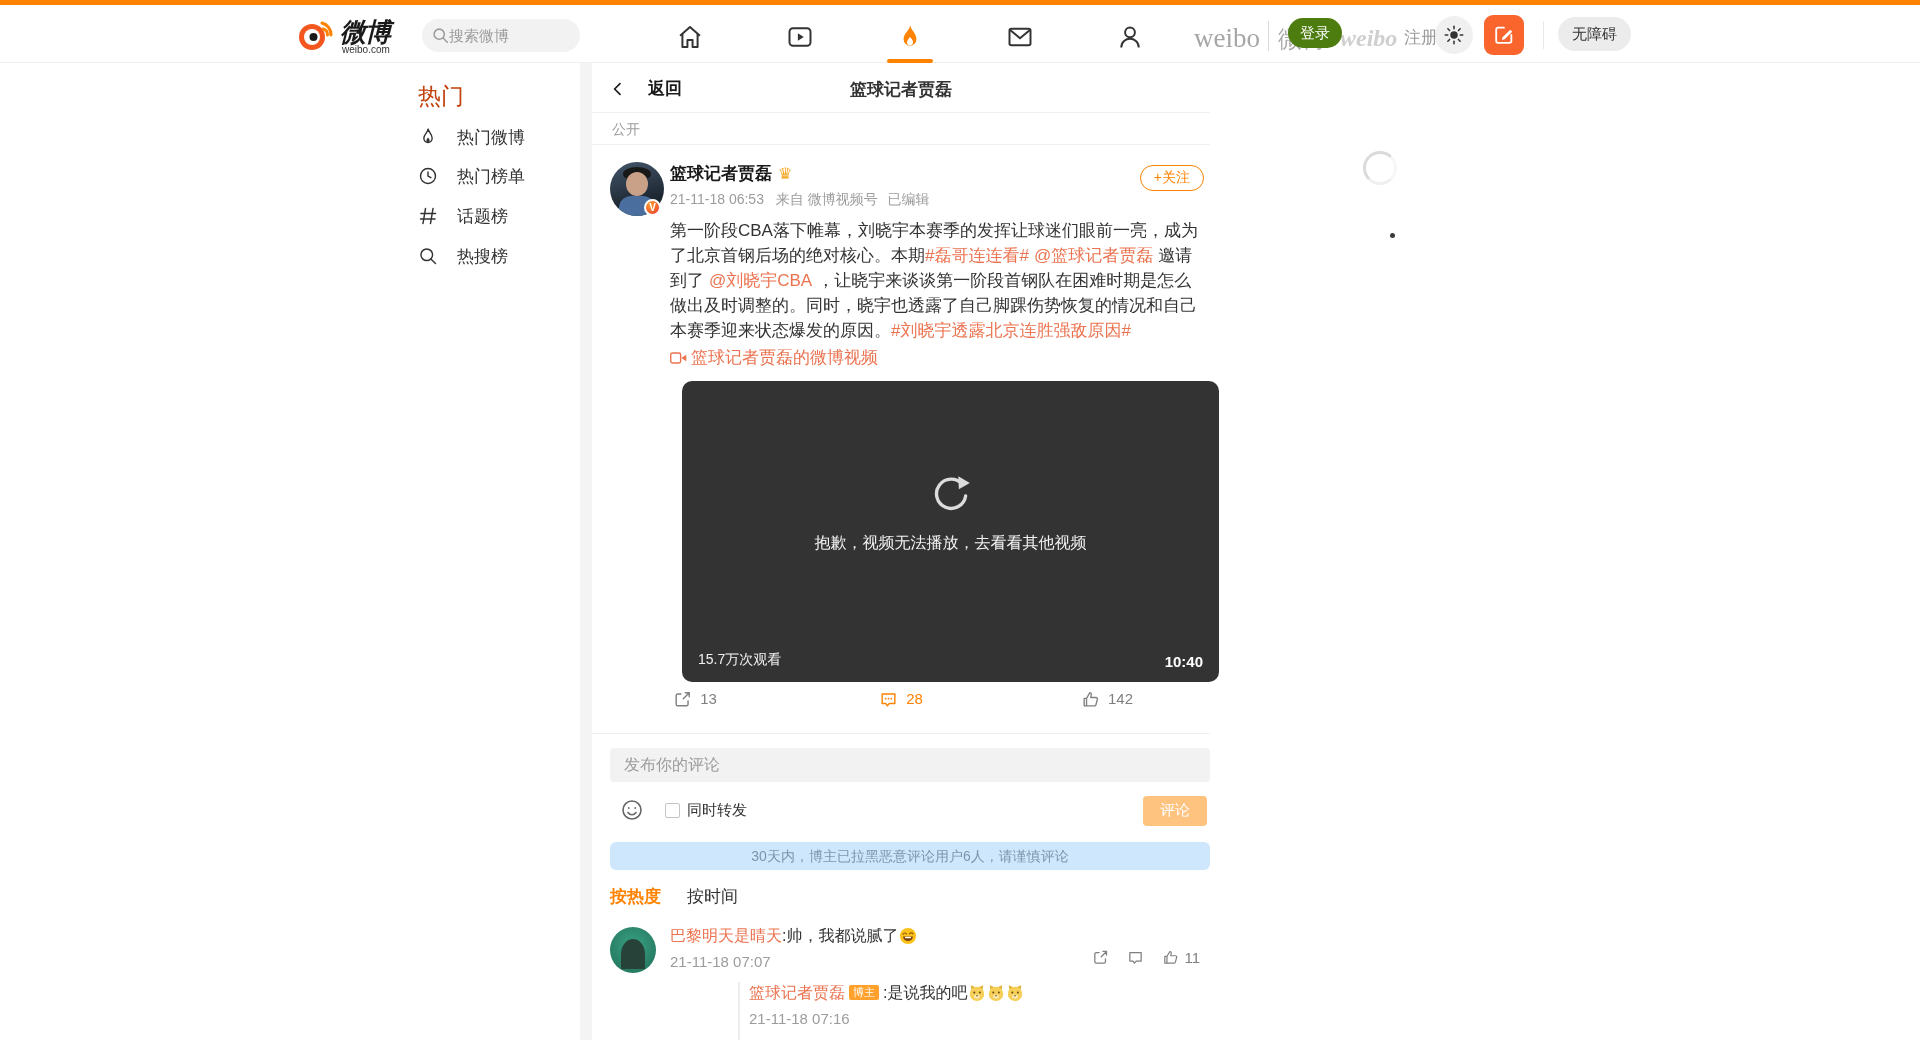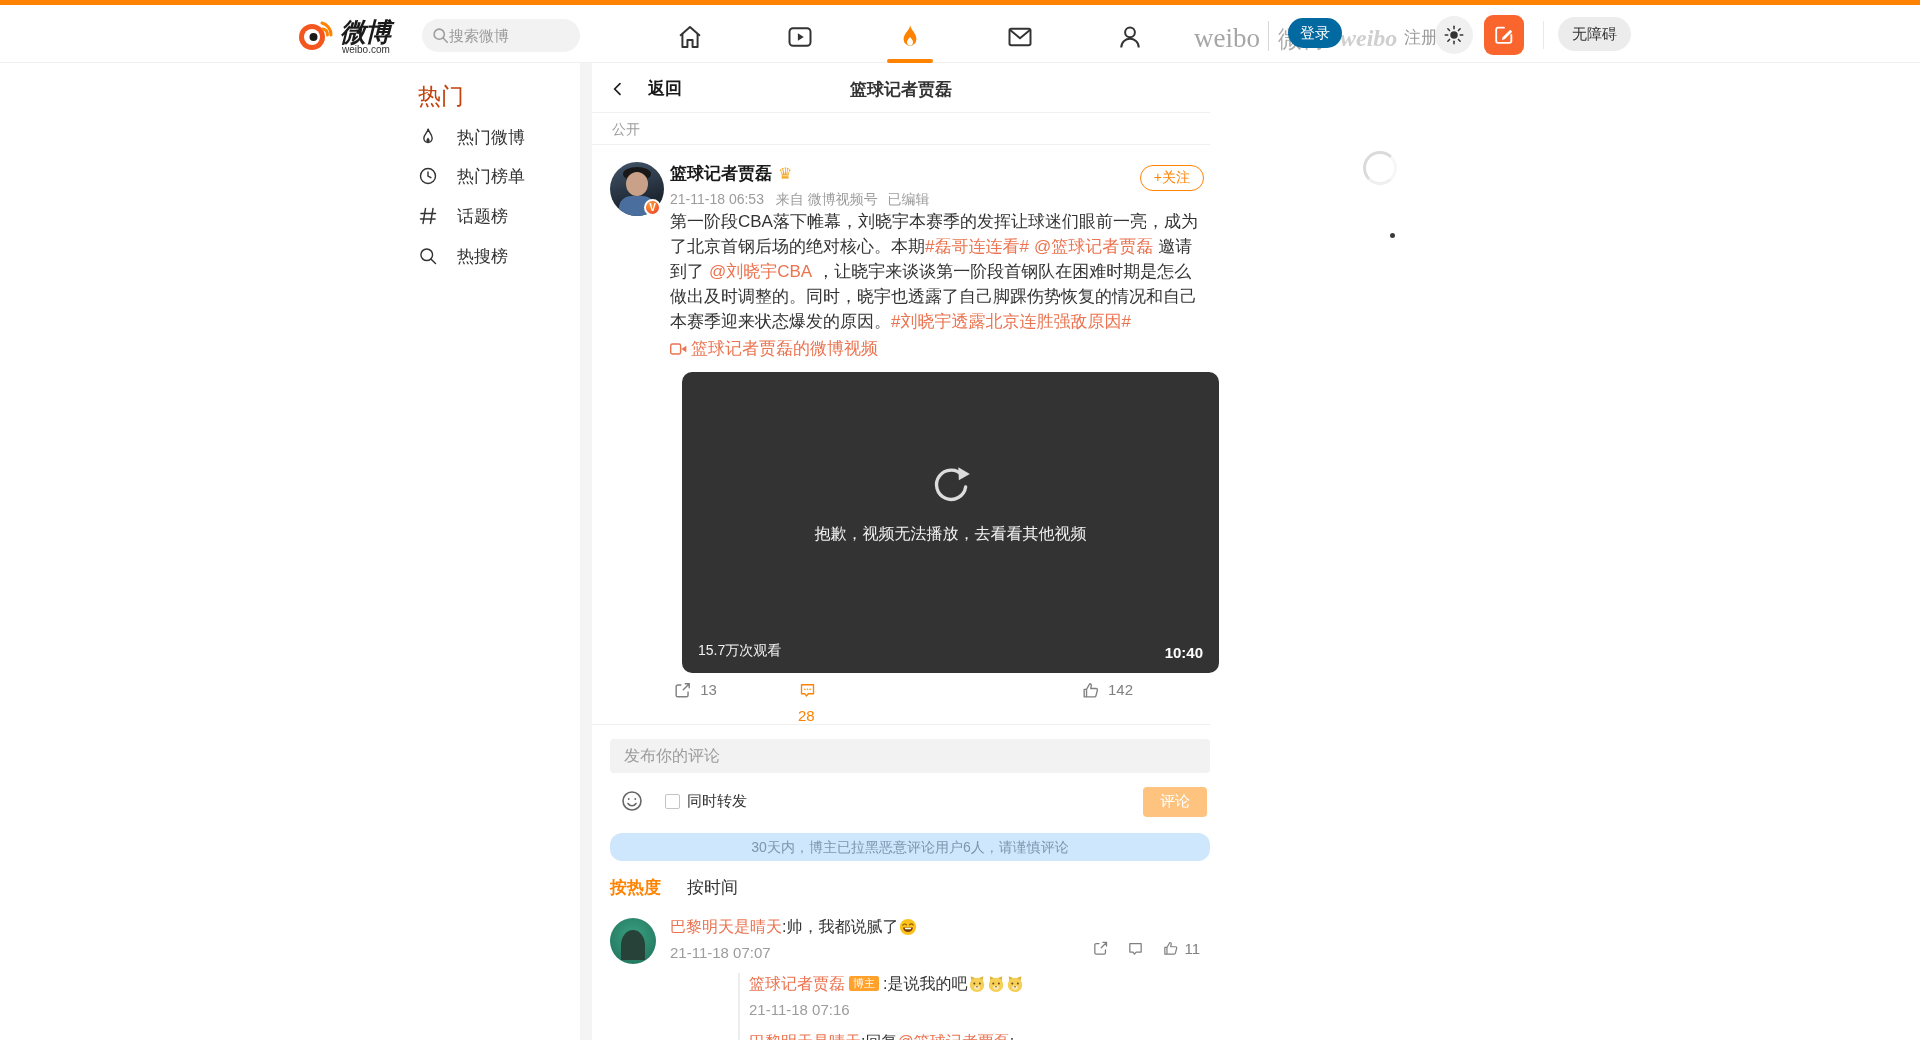--- a/index.html
+++ b/index.html
@@ -24,21 +24,21 @@
   .nav-icon { position:absolute; top:16px; width:32px; height:32px; display:flex; align-items:center;
     justify-content:center; cursor:pointer; }
   #nav-underline { position:absolute; left:887px; top:54px; width:46px; height:4px; background:#ff8200; border-radius:2px; }
 
   .wm { position:absolute; top:18px; font-family:"Liberation Serif","DejaVu Serif",serif; color:#a6a6a6; }
   #wm-weibo { left:1194px; font-size:27px; }
   #wm-div { left:1268px; top:16px; width:1px; height:30px; background:#d7d7d7; position:absolute; }
   #wm-cn { left:1278px; font-size:24px; color:#ababab; }
   #wm-italic { left:1340px; top:20px; font-size:24px; font-style:italic; font-weight:bold; color:#cfcfcf; }
   #register-link { position:absolute; left:1404px; top:21px; font-size:17px; color:#9a9a9a; cursor:pointer; }
-  #login-btn { position:absolute; left:1288px; top:13px; width:54px; height:30px; background:#0369a1; color:#fff;
+  #login-btn { position:absolute; left:1288px; top:13px; width:54px; height:30px; background:#4d7c0f; color:#fff;
     font-size:15px; border:0; border-radius:15px; cursor:pointer; z-index:5; font-family:Liberation Sans, sans-serif; }
   #theme-btn { position:absolute; left:1435px; top:11px; width:38px; height:38px; border-radius:50%;
     background:#f0f0f0; display:flex; align-items:center; justify-content:center; cursor:pointer; }
   #compose-btn { position:absolute; left:1484px; top:10px; width:40px; height:40px; border-radius:9px;
     background:#fa652e; display:flex; align-items:center; justify-content:center; cursor:pointer; }
   #nav-div2 { position:absolute; left:1543px; top:16px; width:1px; height:28px; background:#e8e8e8; }
   #a11y-btn { position:absolute; left:1558px; top:12px; height:34px; padding:0 14px; border-radius:17px;
     background:#ececec; border:0; font-size:15px; color:#333; cursor:pointer; font-family:inherit; }
 
   
@@ -72,53 +72,53 @@
     background:#4a6f9e; }
   #v-badge { position:absolute; left:52px; top:54px; width:17px; height:17px; border-radius:50%;
     background:radial-gradient(circle at 35% 30%,#ff9d2e,#e8352c); border:2px solid #fff; color:#fff;
     font-size:10px; font-weight:bold; text-align:center; line-height:13px; z-index:3; }
   #author-line { font-size:17px; font-weight:bold; color:#1a1a1a; display:flex; align-items:center; gap:6px; }
   #author-name { cursor:pointer; }
   .crown { color:#f5a623; font-size:16px; }
   #follow-btn { position:absolute; right:6px; top:20px; height:26px; padding:0 13px; border-radius:14px;
     background:#fff; border:1px solid #ff8200; color:#ff8200; font-size:14px; cursor:pointer; font-family:inherit; }
   #post-meta { margin-top:6px; font-size:14px; color:#9c9c9c; }
-  #post-text { width:537px; font-size:17px; line-height:25px; color:#333; }
+  #post-text { margin-top:9px; width:537px; font-size:17px; line-height:25px; color:#333; }
   .p-link { color:#eb7350; cursor:pointer; }
   .ml { margin-left:5px; }
   #video-link-line { margin-top:2px; width:537px; font-size:17px; line-height:25px; }
   #video-link-line .p-link { display:inline-flex; align-items:center; gap:4px; }
 
   #videobox { position:relative; margin-top:9px; width:537px; height:301px; background:#333333;
     border-radius:10px; cursor:pointer;margin-left:12px; }
   #vb-center { position:absolute; left:0; top:92px; width:537px; text-align:center; }
   #vb-error { margin-top:14px; color:#f2f2f2; font-size:16px; }
   #vb-views { position:absolute; left:16px; bottom:13px; color:#f2f2f2; font-size:14px; }
   #vb-duration { position:absolute; right:16px; bottom:12px; color:#fff; font-size:15px; font-weight:bold; }
 
   #actions { display:flex; height:44px; margin-top:8px; border-bottom:1px solid #f0f0f0; margin-left:-78px;
     width:618px; }
   .action-cell { flex:1; display:flex; justify-content:center; gap:8px; font-size:15px;
     color:#808080; cursor:pointer; }
-  .action-cell.active { color:#ff8200;flex-direction:column; }
+  .action-cell.active { color:#ff8200; }
 
   #composer { padding:14px 0 0 18px; margin-left:-78px; width:618px; }
   #composer-input { width:600px; height:34px; background:#f2f2f2; border-radius:4px; line-height:34px;
     padding-left:14px; font-size:16px; color:#9c9c9c; cursor:text; }
   #composer-row { position:relative; height:30px; margin-top:14px; }
   #emoji-btn { position:absolute; left:10px; top:2px; cursor:pointer; }
   #repost-group { position:absolute; left:55px; top:5px; display:flex; align-items:center; gap:7px; cursor:pointer; }
   #repost-check { width:15px; height:15px; border:1px solid #c4c4c4; border-radius:2px; background:#fff; }
   #repost-label { font-size:15px; color:#333; }
   #submit-btn { position:absolute; right:3px; top:0; width:64px; height:30px; background:#ffc380; color:#fff;
     border:0; border-radius:4px; font-size:15px; cursor:default; font-family:inherit; }
 
   #notice { margin:16px 18px 0 18px; margin-left:-60px; }
   #notice-inner { width:600px; height:28px; line-height:28px; background:#cfe7fc; color:#7e95ad;
-    font-size:14px; text-align:center; border-radius:12px; }
+    font-size:14px; text-align:center; border-radius:6px; }
 
   #tabs { margin:15px 0 0 -60px; display:flex; gap:26px; font-size:17px; }
   .tab { cursor:pointer; }
   .tab.active { color:#ff8200; font-weight:bold; }
 
   #comment1 { position:relative; margin:17px 0 0 -78px; padding-left:78px; width:618px; }
   #c1-avatar { position:absolute; left:18px; top:2px; width:46px; height:46px; border-radius:50%;
     background:radial-gradient(circle at 50% 40%,#3aa183,#1f6e57); overflow:hidden; cursor:pointer; }
   #c1-avatar .blob { position:absolute; left:11px; top:12px; width:24px; height:30px; border-radius:50% 50% 0 0;
     background:#274238; }

